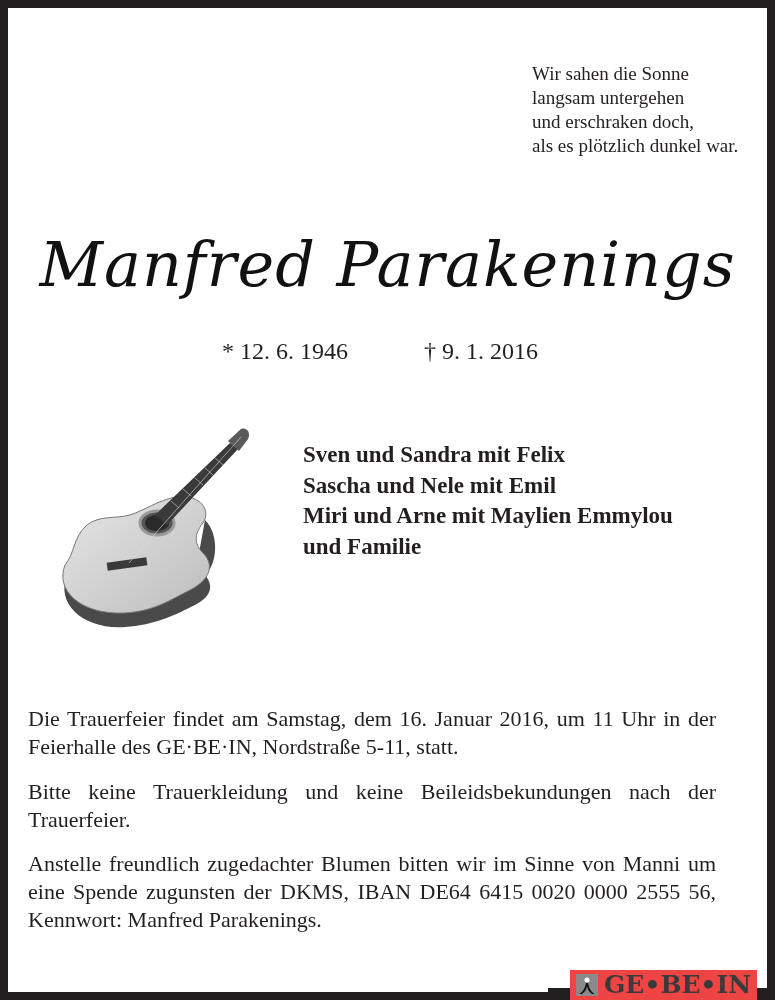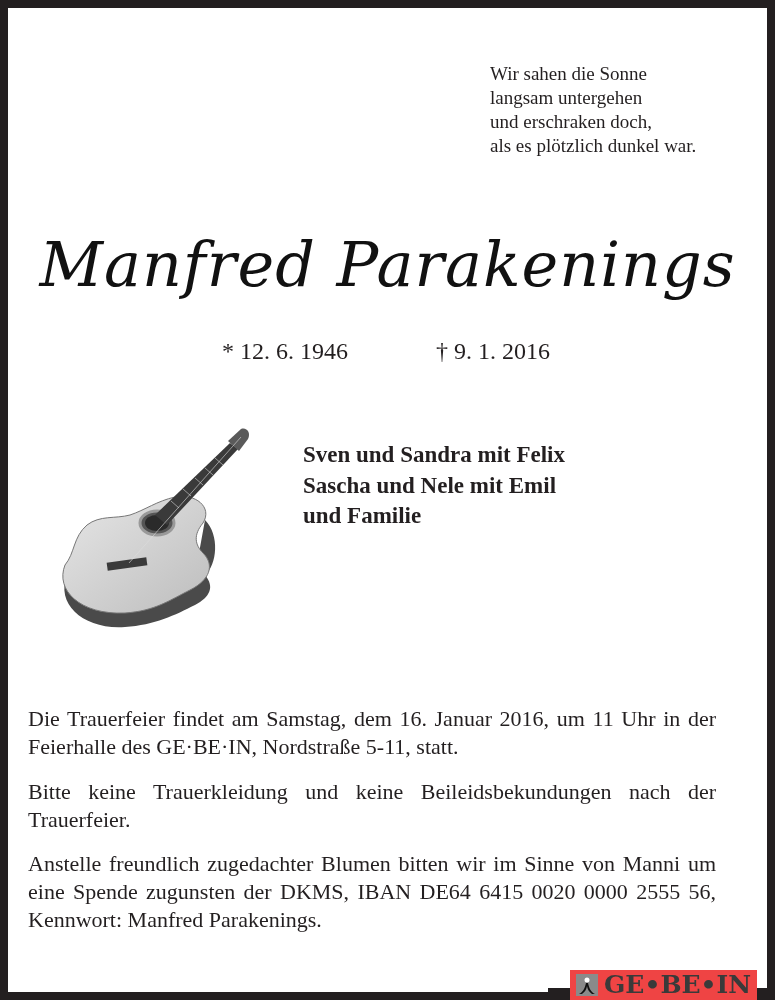--- a/index.html
+++ b/index.html
@@ -1,23 +1,23 @@
 <!DOCTYPE html>
 <html><head>
   <meta charset="utf-8">
   <style>
     html, body { margin: 0; padding: 0; }
     body { width: 775px; height: 1000px; background: #ffffff; position: relative; overflow: hidden; font-family: "Liberation Serif", "DejaVu Serif", serif; color: #231f20; }
     .frame { position: absolute; left: 0; top: 0; width: 775px; height: 1000px; box-sizing: border-box; border: 8px solid #231f20; background: #fff; }
     .poem { position: absolute; left: 490px; top: 62px; font-size: 19px; line-height: 24px; color: #231f20; }
-    .poem div { white-space: nowrap; }
+    .poem div { white-space: nowrap; margin-left: 42px; }
     .name { position: absolute; left: 0; width: 775px; top: 228px; text-align: center; font-family: "DejaVu Serif", "Liberation Serif", serif; font-style: italic; font-size: 62px; letter-spacing: 1px; color: #111; }
     .dates { position: absolute; top: 338px; left: 0; width: 775px; font-size: 24px; }
     .dates .born { position: absolute; left: 222px; }
-    .dates .died { position: absolute; left: 436px; }
+    .dates .died { position: absolute; left: 424px; }
     .guitar { position: absolute; left: 45px; top: 415px; width: 230px; height: 225px; }
     .mourners { position: absolute; left: 303px; top: 440px; }
     .mourners .intro { font-size: 23px; line-height: 28px; margin-bottom: 14px; }
     .mourners .names div { font-weight: bold; font-size: 23px; line-height: 30.5px; white-space: nowrap; }
     .text { position: absolute; left: 28px; width: 688px; font-size: 22px; line-height: 28px; text-align: justify; }
     .text p { margin: 0; }
     .p1 { top: 705px; }
     .p2 { top: 778px; }
     .p3 { top: 850px; }
     .logo-strip { position: absolute; left: 548px; top: 988px; width: 227px; height: 12px; background: #231f20; }
@@ -75,20 +75,21 @@
     <path d="M183 26 L196 14 C202 12, 206 18, 203 24 L194 36 Z" fill="#5a5a5a"></path>
 
     <line x1="84" y1="148" x2="196" y2="22" stroke="#ddd" stroke-width="0.6"></line>
   </svg>
 </div>
 
 <div class="mourners">
   <div class="names">
     <div>Sven und Sandra mit Felix</div>
     <div>Sascha und Nele mit Emil</div>
+    <div>Miri und Arne mit Maylien Emmylou</div>
     <div>und Familie</div>
   </div>
 </div>
 
 <div class="text p1">
   <p>Die Trauerfeier findet am Samstag, dem 16. Januar 2016, um 11 Uhr in der Feierhalle des GE·BE·IN, Nordstraße 5-11, statt.</p>
 </div>
 <div class="text p2">
   <p>Bitte keine Trauerkleidung und keine Beileidsbekundungen nach der Trauerfeier.</p>
 </div>

